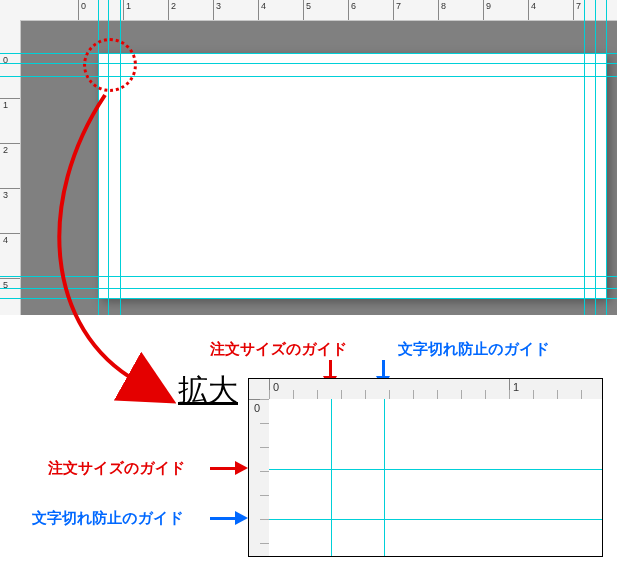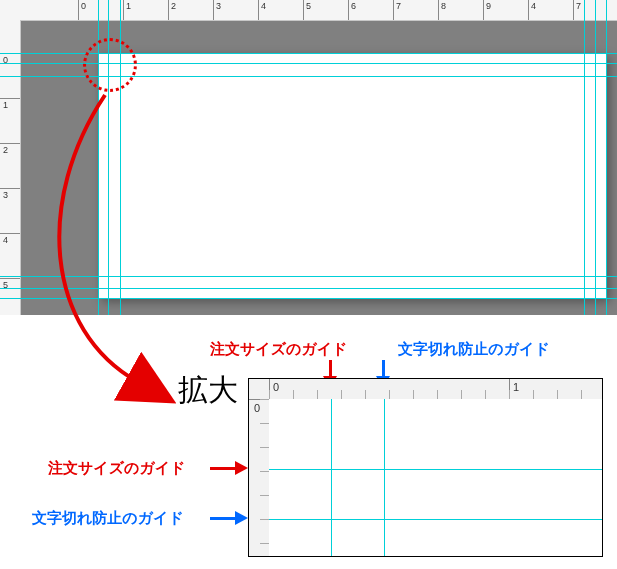--- a/index.html
+++ b/index.html
@@ -40,21 +40,21 @@
   #zv-ruler .mt{position:absolute;left:11px;width:9px;border-top:1px solid #aaa;}
   #z-corner{position:absolute;left:0;top:0;width:20px;height:20px;background:#f2f2f2;border-right:1px solid #bbb;border-bottom:1px solid #bbb;}
   #z-canvas{position:absolute;left:20px;top:20px;right:0;bottom:0;background:#fff;}
   .zg-h{position:absolute;left:0;right:0;height:0;border-top:1px solid #00d0d8;}
   .zg-v{position:absolute;top:0;bottom:0;width:0;border-left:1px solid #00d0d8;}
 
   
   .lbl{position:absolute;font-size:15px;font-weight:700;white-space:nowrap;}
   .lbl.red{color:#e40000;}
   .lbl.blue{color:#0068ff;}
-  #kakudai{position:absolute;font-size:30px;color:#000;font-weight:400;}
+  #kakudai{position:absolute;font-size:30px;color:#000;font-weight:400;text-decoration:underline;}
 
   
   .ah-right{position:absolute;width:0;height:0;border-top:7px solid transparent;border-bottom:7px solid transparent;}
   .ah-down {position:absolute;width:0;height:0;border-left:7px solid transparent;border-right:7px solid transparent;}
   .ah-right.red{border-left:13px solid #e40000;}
   .ah-right.blue{border-left:13px solid #0068ff;}
   .ah-down.red{border-top:13px solid #e40000;}
   .ah-down.blue{border-top:13px solid #0068ff;}
   .stem-h{position:absolute;height:3px;}
   .stem-v{position:absolute;width:3px;}

